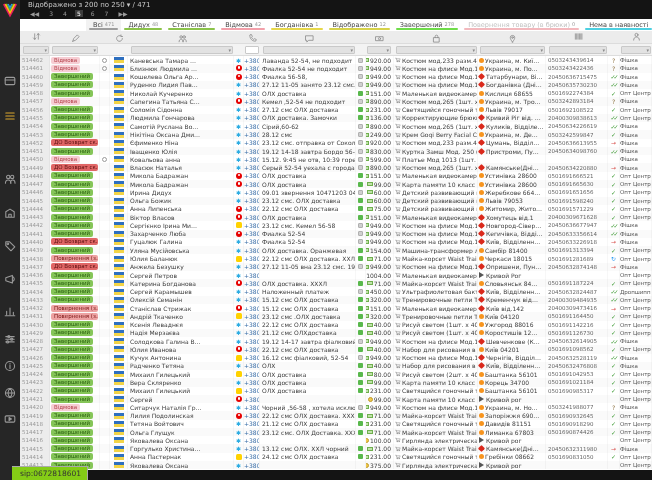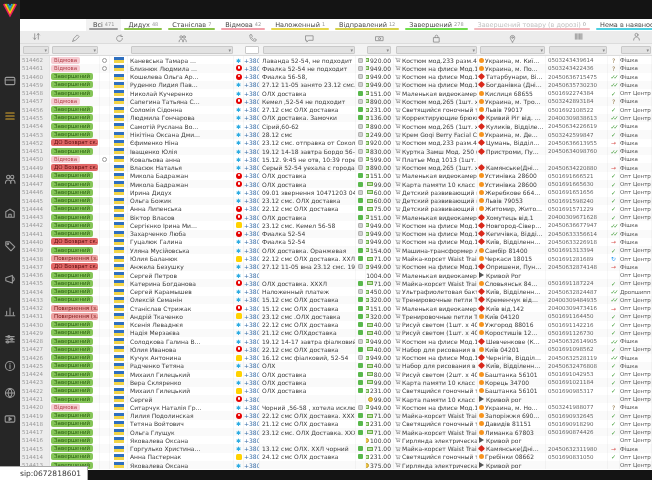--- a/index.html
+++ b/index.html
@@ -90,22 +90,22 @@
 
   .ca-up { width:5px; height:5px; border-radius:50%; background:#f7941e; margin-right:1px; flex:0 0 auto; }
   .ca-np { width:5px; height:5px; background:#da291c; border-radius:1px; transform:rotate(45deg); margin-right:2px; flex:0 0 auto; }
   .ca-home { width:0; height:0; border-left:5px solid #555; border-top:3px solid transparent;
              border-bottom:3px solid transparent; margin-right:2px; flex:0 0 auto; }
 
   .chk-q { color:#8a6d3b; } .chk-ok { color:#3f9c35; } .chk-ok2 { color:#3f9c35; letter-spacing:-2px; }
   .chk-fwd { color:#d9534f; } .chk-sync { color:#2196f3; }
 
   
-  #statusbar { position:absolute; left:0; bottom:0; background:#ffffff; border:1px solid #aaa; border-left:none;
-               border-bottom:none; font-size:7.5px; color:#333; padding:2px 6px 2px 20px; z-index:9; }
+  #statusbar { position:absolute; left:12px; bottom:0; background:#84cc16; border:1px solid #aaa; border-left:none;
+               border-bottom:none; font-size:7.5px; color:#333; padding:2px 6px 2px 8px; z-index:9; }
 </style>
 </head>
 <body>
 
 <div id="app">
 
   <div id="sidebar">
     <div id="logo">
       <svg viewBox="0 0 18 18">
         <path d="M3 3 L9 14 L15 3" fill="none" stroke="#e91e63" stroke-width="2.4"></path>
@@ -175,30 +175,45 @@
         </svg>
       </div>
       <div class="side-ic" style="top: 413px;">
         <svg viewBox="0 0 10 10" fill="none" stroke="currentColor" stroke-width="0.9" stroke-linecap="round" stroke-linejoin="round">
           <rect x="1" y="2.4" width="8" height="5.2" rx="1"></rect>
           <path d="M4.2 3.8l2 1.2-2 1.2z" fill="currentColor"></path>
         </svg>
       </div>
     </div>
 
+  <div id="topbar">
+    <div id="showing">
+      <span>Відображено з 200 по 250 ▾</span>
+      <span>/ 471</span>
+    </div>
+    <div id="pager">
+        <span class="pg ">◀◀</span>
+        <span class="pg ">3</span>
+        <span class="pg ">4</span>
+        <span class="pg cur">5</span>
+        <span class="pg ">6</span>
+        <span class="pg ">7</span>
+        <span class="pg ">▶▶</span>
+      </div>
+  </div>
 
   <div id="tabs">
       <div class="tab active"><span>Всі</span><span class="cnt">471</span><span class="ul" style="background:#9e9e9e"></span></div>
       <div class="tab"><span>Дидух</span><span class="cnt">48</span><span class="ul" style="background:#8bc34a"></span></div>
       <div class="tab"><span>Станіслав</span><span class="cnt">7</span><span class="ul" style="background:#8bc34a"></span></div>
       <div class="tab"><span>Відмова</span><span class="cnt">42</span><span class="ul" style="background:#f2a0aa"></span></div>
-      <div class="tab"><span>Наложенный</span><span class="cnt">1</span><span class="ul" style="background:#e6d74a"></span></div>
-      <div class="tab"><span>Відправлений</span><span class="cnt">12</span><span class="ul" style="background:#d6d24a"></span></div>
+      <div class="tab"><span>Богданівка</span><span class="cnt">1</span><span class="ul" style="background:#e6d74a"></span></div>
+      <div class="tab"><span>Відображено</span><span class="cnt">12</span><span class="ul" style="background:#d6d24a"></span></div>
       <div class="tab"><span>Завершений</span><span class="cnt">278</span><span class="ul" style="background:#6fdc4a"></span></div>
-      <div class="tab dim"><span>Завершений товару (в дорозі)</span><span class="cnt">0</span><span class="ul" style="background:#f2b8bd"></span></div>
+      <div class="tab dim"><span>Повернення товару (в брюки)</span><span class="cnt">0</span><span class="ul" style="background:#f2b8bd"></span></div>
       <div class="tab"><span>Нема в наявності</span><span class="ul" style="background:#4dd0e1"></span></div>
     </div>
 
   <div id="thead">
       <div class="hc c-id">
         <span><svg viewBox="0 0 10 10" fill="none" stroke="currentColor" stroke-width="0.9" stroke-linecap="round" stroke-linejoin="round">
             <path d="M3 2v6M3 8L1.6 6.6M3 8l1.4-1.4M7 8V2M7 2L5.6 3.4M7 2l1.4 1.4"></path>
           </svg></span>
       </div>
       <div class="hc c-status">

